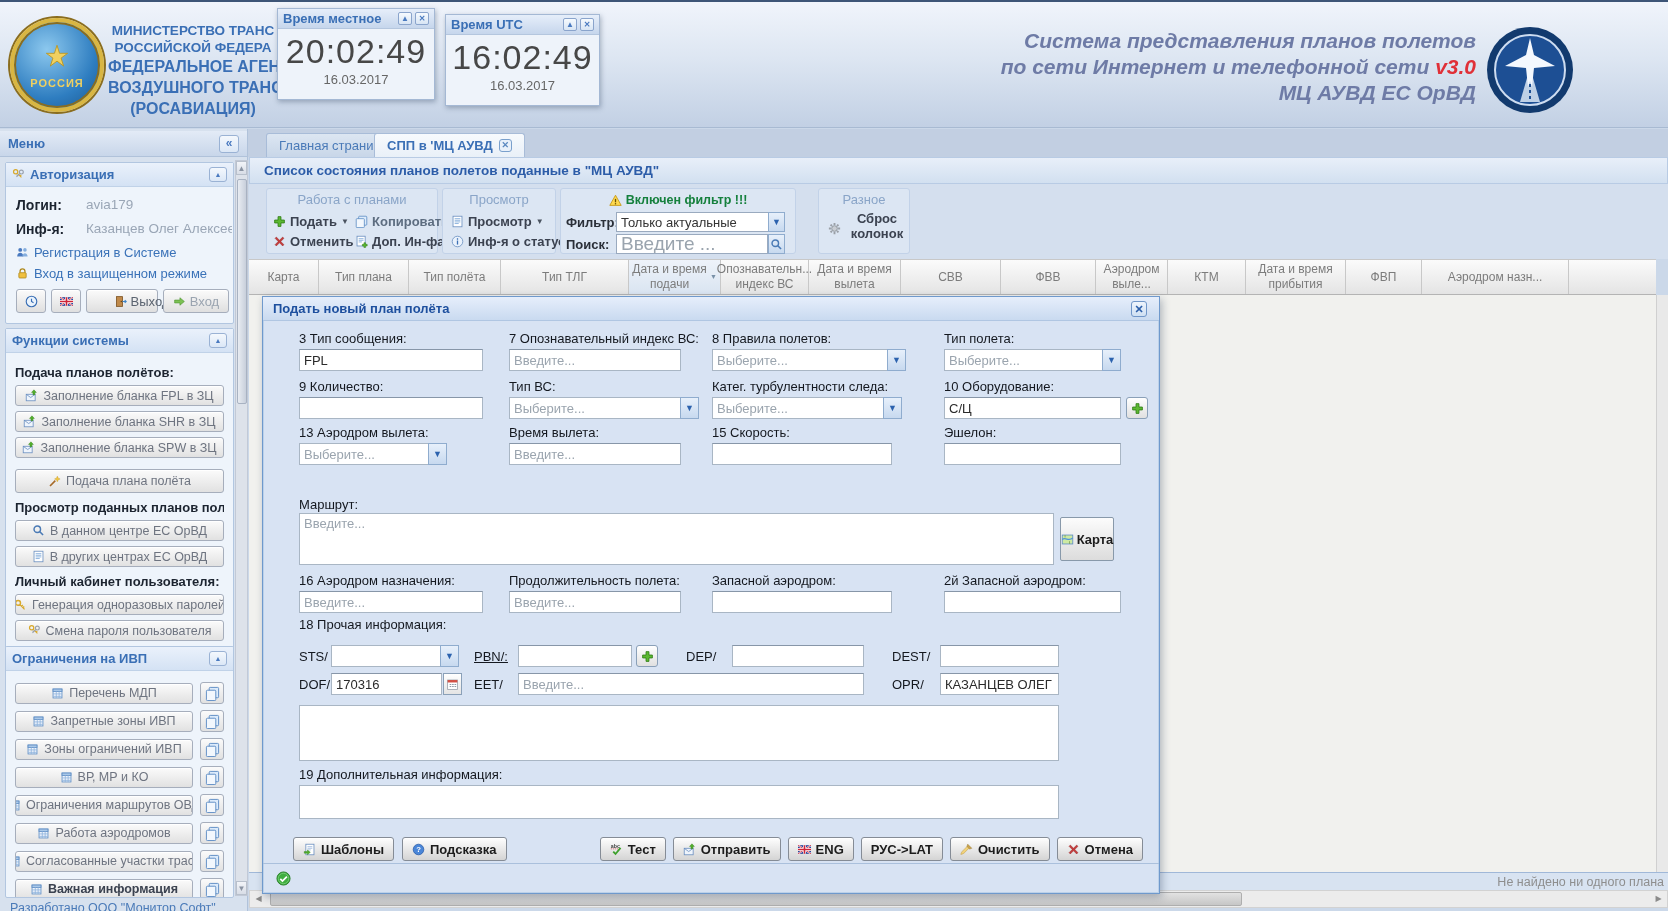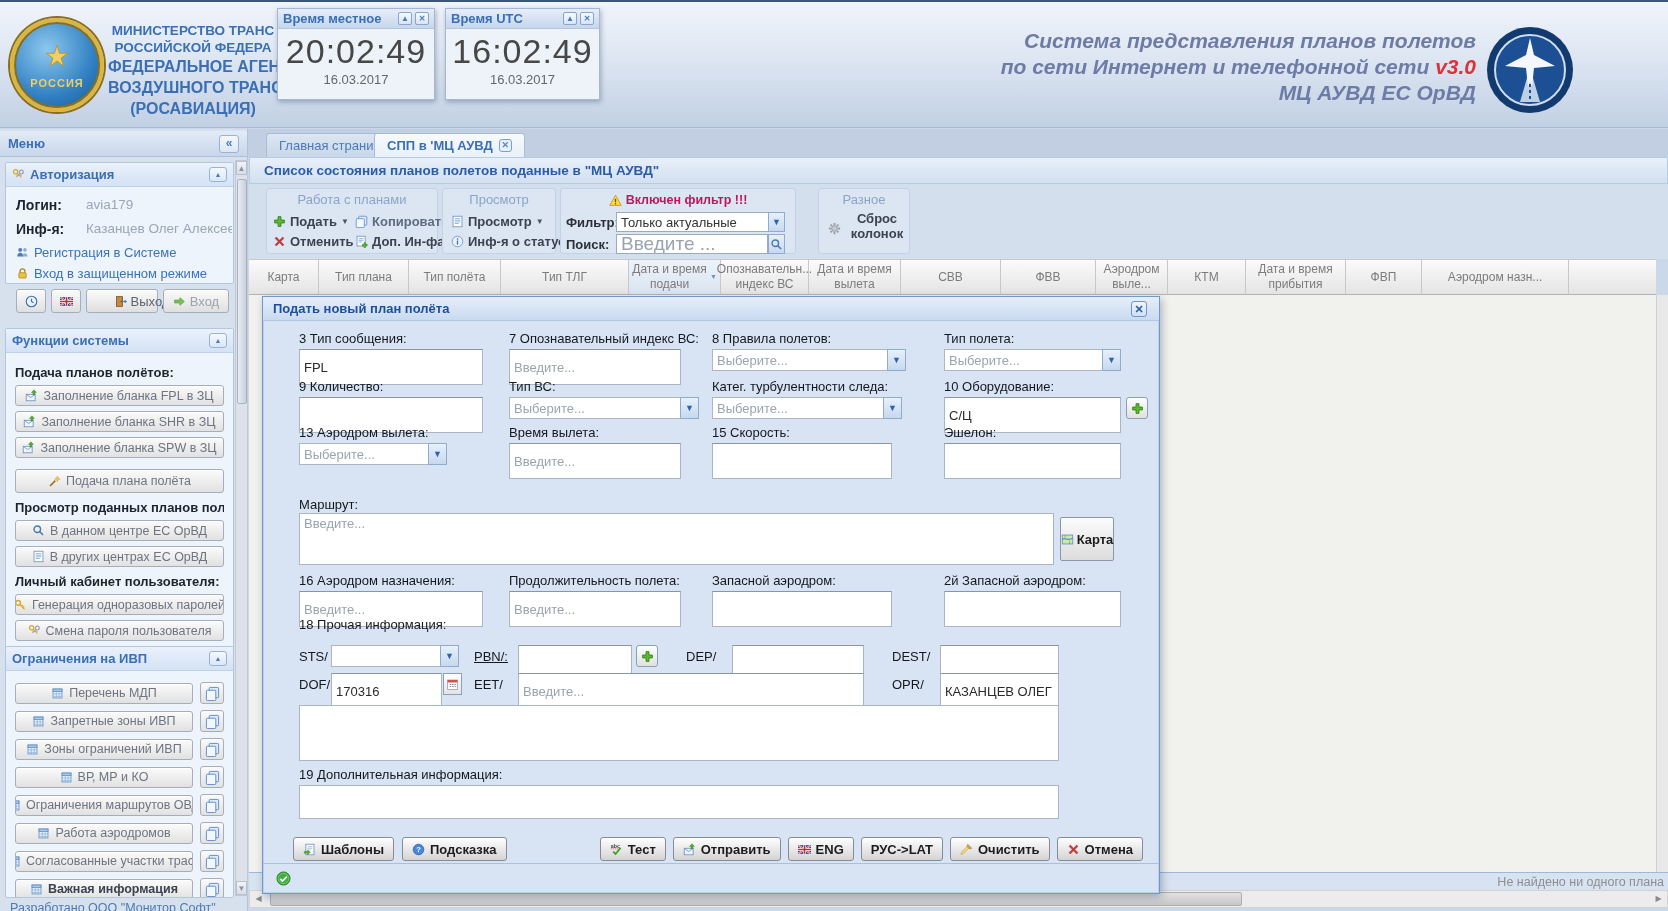--- a/index.html
+++ b/index.html
@@ -87,21 +87,21 @@
   .tbtn .caret{font-size:8px;color:#4a5360;}
   .flabel{position:absolute;font-size:13px;font-weight:bold;color:#2a2f38;}
   .fcombo{position:absolute;height:20px;display:flex;}
   .fcombo .cb{flex:1;border:1px solid #9aaabf;border-right:none;background:#fff;display:flex;align-items:center;
               padding:0 4px;font-size:13px;color:#333;white-space:nowrap;overflow:hidden;}
   .fsearch{position:absolute;height:20px;border:1px solid #9aaabf;background:#fff;font-family:"Liberation Sans",sans-serif;
            font-size:19px;padding:0 4px;color:#15803d;}
   .fsbtn{position:absolute;width:17px;height:20px;background:linear-gradient(#e7f0fb,#c7d9ef);
          border:1px solid #8facce;display:flex;align-items:center;justify-content:center;}
   .warnrow{position:absolute;left:0;top:4px;width:100%;display:flex;align-items:center;justify-content:center;gap:4px;
-           color:#be185d;font-size:12.5px;font-weight:bold;}
+           color:#15803d;font-size:12.5px;font-weight:bold;}
   .theader{position:absolute;left:249px;top:257px;width:1407px;height:36px;display:flex;
            background:linear-gradient(#fbfbfb,#e4e4e4);border-top:1px solid #c8c8c8;border-bottom:1px solid #b4b4b4;}
   .th{border-right:1px solid #c8c8c8;display:flex;align-items:center;justify-content:center;text-align:center;
       font-size:12px;color:#7c7c7c;padding:0 3px;line-height:1.25;}
   .th.sorted{background:linear-gradient(#eef3fa,#d9e4f1);}
   .th .sortarr{font-size:7px;color:#7890a8;margin-left:3px;}
   .th.fill{flex:1;border-right:none;}
   .tbody{position:absolute;left:249px;top:293px;width:1407px;height:577px;background:#f1f1ee;}
   .vscroll{position:absolute;left:1656px;top:293px;width:12px;height:577px;background:#e9e9e9;border-left:1px solid #d0d0d0;}
   .bstrip{position:absolute;left:249px;top:870px;width:1419px;height:18px;background:#d8e3f1;
@@ -113,21 +113,21 @@
   .hs-arrow{position:absolute;top:1px;width:15px;height:14px;color:#8a8a8a;font-size:8px;text-align:center;line-height:14px;}
   
   .dialog{position:absolute;left:262px;top:294px;width:898px;height:598px;background:#d8e3f3;
           border:1px solid #6f99cc;box-shadow:inset 0 0 0 1px #bcd1e9,2px 3px 8px rgba(20,40,70,.3);z-index:10;}
   .dtitle{height:24px;background:linear-gradient(#e6eefb,#c9daf0);border-bottom:1px solid #b0c6e2;display:flex;
           align-items:center;padding:0 10px;font-weight:bold;font-size:13px;color:#1d4f9e;}
   .dclose{position:absolute;right:12px;top:4px;width:16px;height:16px;background:linear-gradient(#eef4fc,#cfe0f3);
           border:1px solid #7096c8;border-radius:3px;color:#2c5faa;font-weight:bold;font-size:11px;
           line-height:14px;text-align:center;}
   .dlabel{position:absolute;font-size:13px;color:#14181f;white-space:nowrap;}
-  .dinput{position:absolute;height:36px;border:1px solid #a9b6c4;border-top-color:#8796a8;background:#fff;
+  .dinput{position:absolute;height:22px;border:1px solid #a9b6c4;border-top-color:#8796a8;background:#fff;
           font-family:"Liberation Sans",sans-serif;font-size:13px;padding:0 4px;color:#2a2a2a;}
   input::placeholder,textarea::placeholder{color:#9aa4ae;opacity:1;}
   .dcombo{position:absolute;height:22px;display:flex;}
   .dcombo .cb{flex:1;border:1px solid #a9b6c4;border-right:none;background:#fff;display:flex;align-items:center;
               padding:0 4px;color:#9aa4ae;font-size:13px;white-space:nowrap;overflow:hidden;}
   .dcombo .ca{width:19px;background:linear-gradient(#e7f0fb,#c7d9ef);border:1px solid #8facce;display:flex;
               align-items:center;justify-content:center;color:#2c62ae;font-size:9px;}
   .dtext{position:absolute;border:1px solid #a9b6c4;background:#fff;font-family:"Liberation Sans",sans-serif;
          font-size:13px;padding:2px 4px;resize:none;color:#2a2a2a;}
   .plusbtn{position:absolute;width:22px;height:22px;border:1px solid #8aa0b8;border-radius:3px;
@@ -169,21 +169,21 @@
     <div class="clockwin" style="left:277px;width:158px;">
       <div class="tbar">
         <span>Время местное</span>
         <span style="margin-left:auto"></span>
         <span class="winbtn">▲</span>
         <span class="winbtn">✕</span>
       </div>
       <div class="clock-time">20:02:49</div>
       <div class="clock-date">16.03.2017</div>
     </div>
-    <div class="clockwin" style="left:445px;width:155px;">
+    <div class="clockwin" style="left:445px;width:155px;margin-top:6px;">
       <div class="tbar">
         <span>Время UTC</span>
         <span style="margin-left:auto"></span>
         <span class="winbtn">▲</span>
         <span class="winbtn">✕</span>
       </div>
       <div class="clock-time">16:02:49</div>
       <div class="clock-date">16.03.2017</div>
     </div>
 
@@ -203,21 +203,21 @@
         </svg>
     </div>
   </div>
 
   <div class="side-bg"></div>
   <div class="menu-bar">
     <span>Меню</span>
     <span class="menu-collapse">«</span>
   </div>
 
-  <div class="spanel" style="top:160px;height:122px;">
+  <div class="spanel" style="top:160px;height:162px;">
     <div class="phead">
       <span class="icn sm">
           <svg viewBox="0 0 16 16">
             <circle cx="4.5" cy="4.5" r="2.6" fill="none" stroke="#d8a92c" stroke-width="1.5"></circle>
             <path d="M6.6 6.6l5 5M10 10l1.4-1.4" stroke="#d8a92c" stroke-width="1.4"></path>
             <circle cx="11.5" cy="5" r="2.4" fill="none" stroke="#9aa2ae" stroke-width="1.4"></circle>
             <path d="M9.7 6.8L5.5 11M7 9.5L5.6 8.1" stroke="#9aa2ae" stroke-width="1.3"></path>
           </svg>
         </span>
       <span>Авторизация</span>

